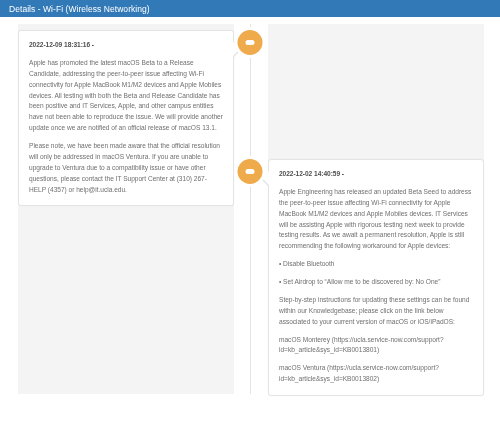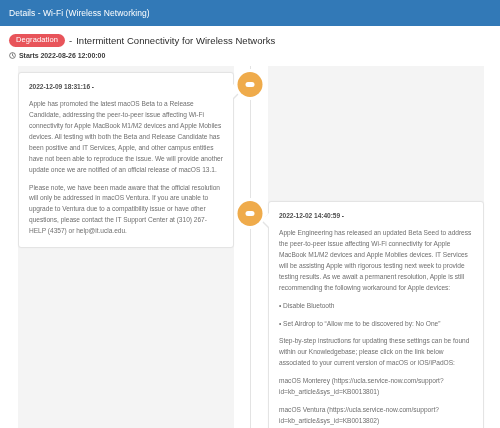--- a/index.html
+++ b/index.html
@@ -14,21 +14,21 @@
   .app {
     width: 500px;
     height: 428px;
     position: relative;
     background: #ffffff;
     overflow: hidden;
   }
 
   
   .titlebar {
-    height: 26px;
+    height: 17px;
     background: #3279b7;
     color: #ffffff;
     display: flex;
     align-items: center;
     padding: 0 9px;
     font-size: 8.5px;
     letter-spacing: .05px;
   }
 
   
@@ -186,36 +186,20 @@
 </style>
 </head>
 <body>
 
 <div class="app">
 
   <div class="titlebar">
     <span>Details - Wi-Fi (Wireless Networking)</span>
   </div>
 
-  <div class="header">
-    <div class="header-line">
-      <span class="badge">Degradation</span>
-      <span class="headline-dash">-</span>
-      <span class="headline">Intermittent Connectivity for Wireless Networks</span>
-    </div>
-    <div class="starts-row">
-      <span class="clock-icon">
-        <svg width="7" height="7" viewBox="0 0 16 16">
-          <circle cx="8" cy="8" r="6.6" fill="none" stroke="#3c3c3c" stroke-width="1.5"></circle>
-          <path d="M8 4.3 V8.2 L10.6 9.8" fill="none" stroke="#3c3c3c" stroke-width="1.5" stroke-linecap="round"></path>
-        </svg>
-      </span>
-      <span>Starts 2022-08-26 12:00:00</span>
-    </div>
-  </div>
 
   <div class="timeline">
 
     <div class="bg-panel" style="left:18px; top:0; width:216px; height:370px;"></div>
     <div class="bg-panel" style="left:268px; top:0; width:216px; height:370px;"></div>
 
     <div class="timeline-axis"></div>
 
     <div class="tl-row" style="top:6px;">
       <div class="marker">

